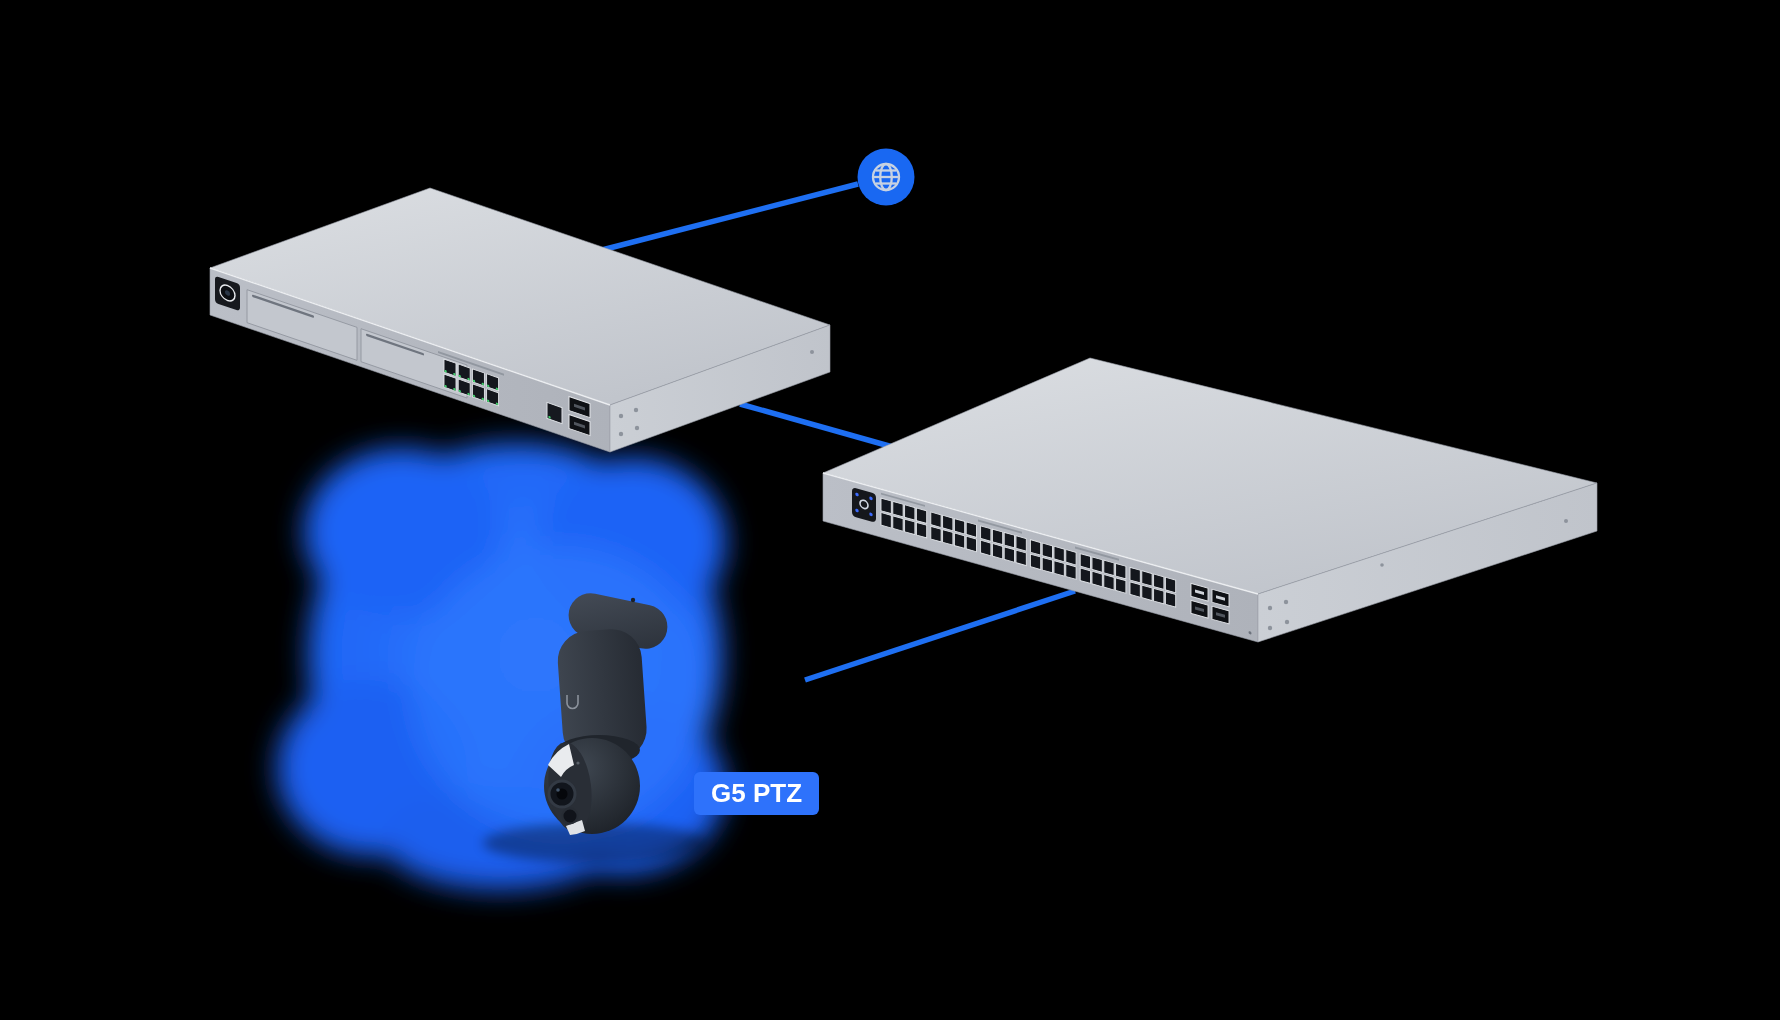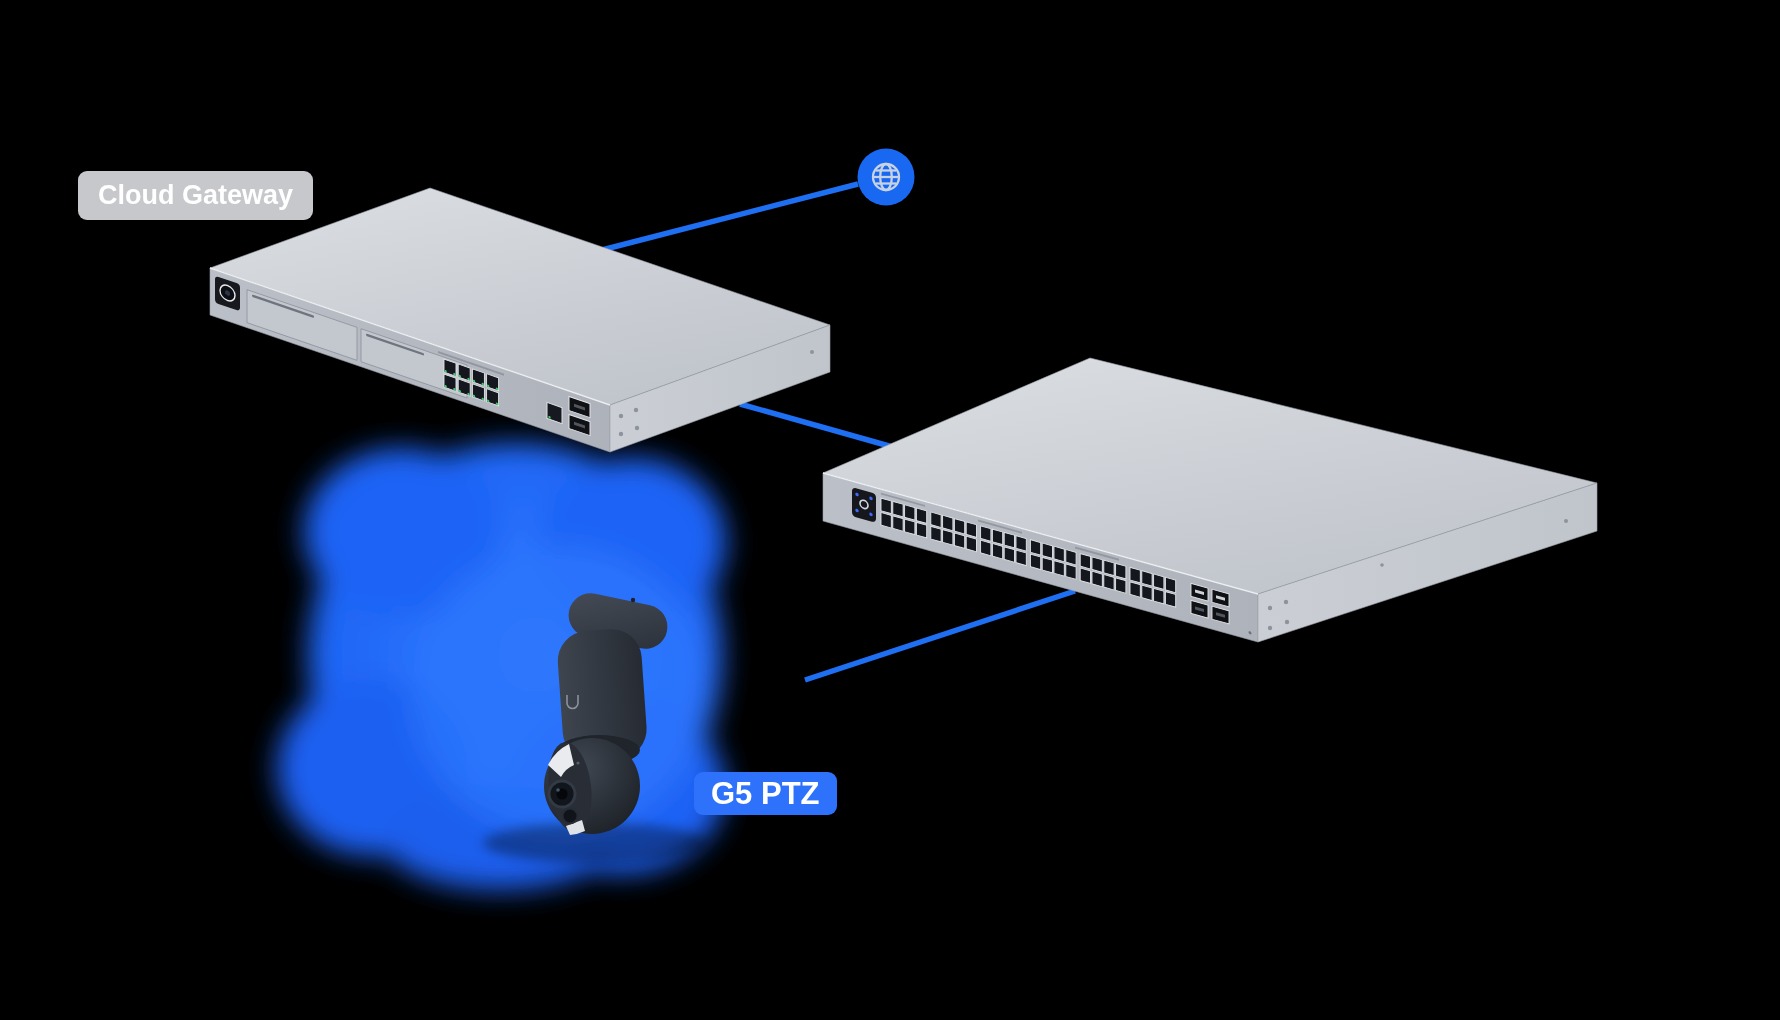--- a/index.html
+++ b/index.html
@@ -9,21 +9,21 @@
   }
   .stage svg{position:absolute;left:0;top:0;}
   .chip{
     position:absolute;display:inline-block;border-radius:9px;color:#fff;
     font-weight:bold;white-space:nowrap;
   }
   .chip-gray{
     background:#c6c8cb;font-size:27px;line-height:49px;height:49px;padding:0 20px;
   }
   .chip-blue{
-    background:#2e72fb;font-size:31px;line-height:43px;height:43px;padding:0 17px;
+    background:#2e72fb;font-size:26px;line-height:43px;height:43px;padding:0 17px;border-radius:6px;
   }
   .port{fill:#14171d;stroke:#e2e5e9;stroke-width:.9;}
 </style>
 </head>
 <body>
 
 <div class="stage">
 
 <svg width="1780" height="1020" viewBox="0 0 1780 1020">
   <defs>
@@ -252,15 +252,14 @@
     <g fill="none" stroke="#c7d2e2" stroke-width="2.3">
       <circle cx="886" cy="177" r="13"></circle>
       <ellipse cx="886" cy="177" rx="5.8" ry="13"></ellipse>
       <line x1="873" y1="177" x2="899" y2="177"></line>
       <line x1="875.5" y1="170.5" x2="896.5" y2="170.5"></line>
       <line x1="875.5" y1="183.5" x2="896.5" y2="183.5"></line>
     </g>
   </g>
 </svg>
 
-<div class="chip chip-gray" style="left:78px;top:171px">Cloud Gateway</div>
 <div class="chip chip-blue" style="left:694px;top:772px">G5 PTZ</div>
 </div>
 
 </body></html>

